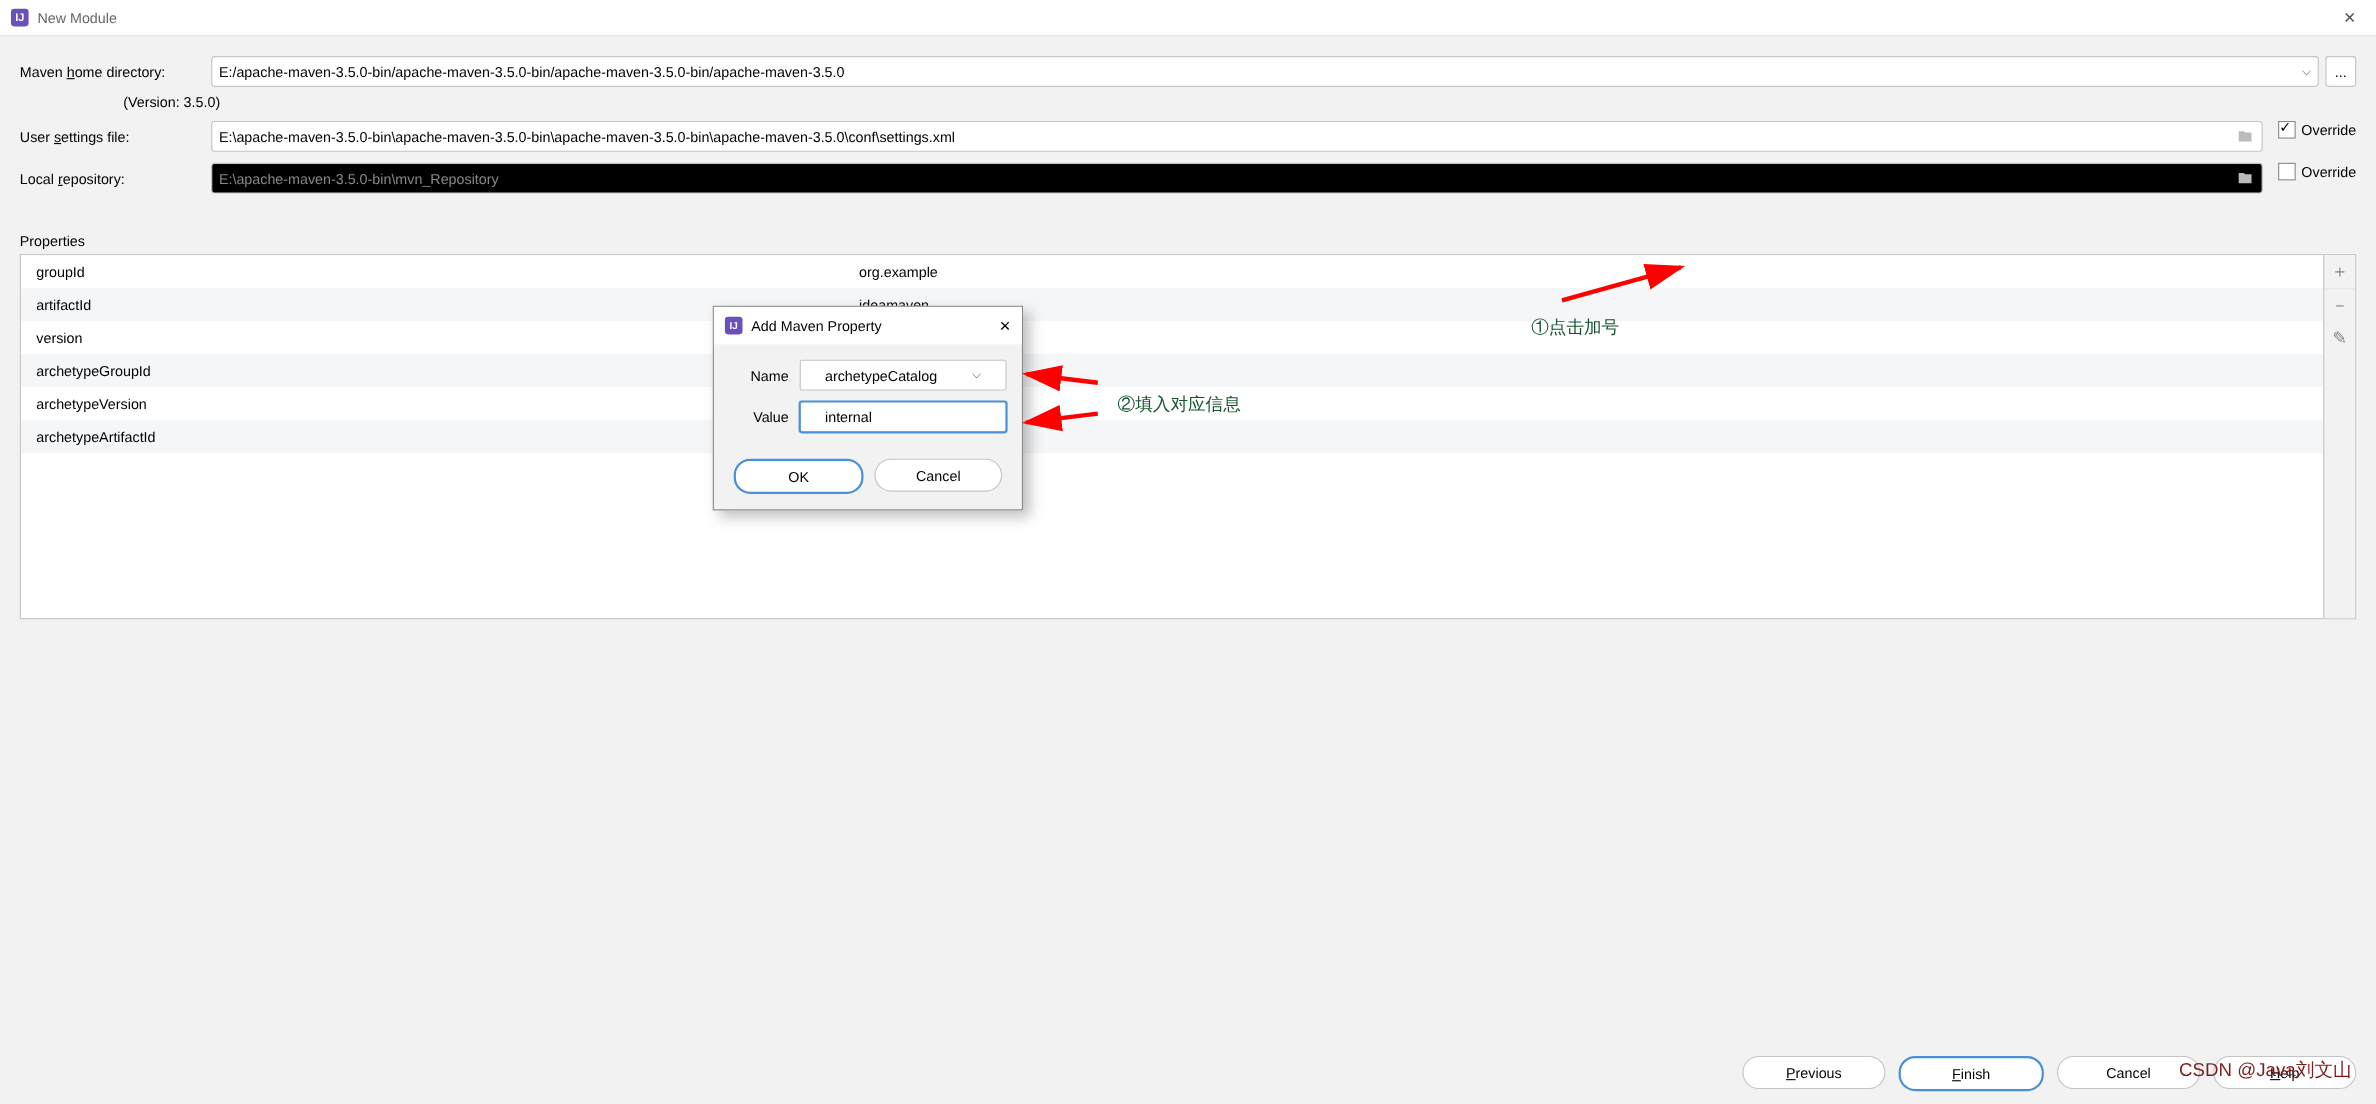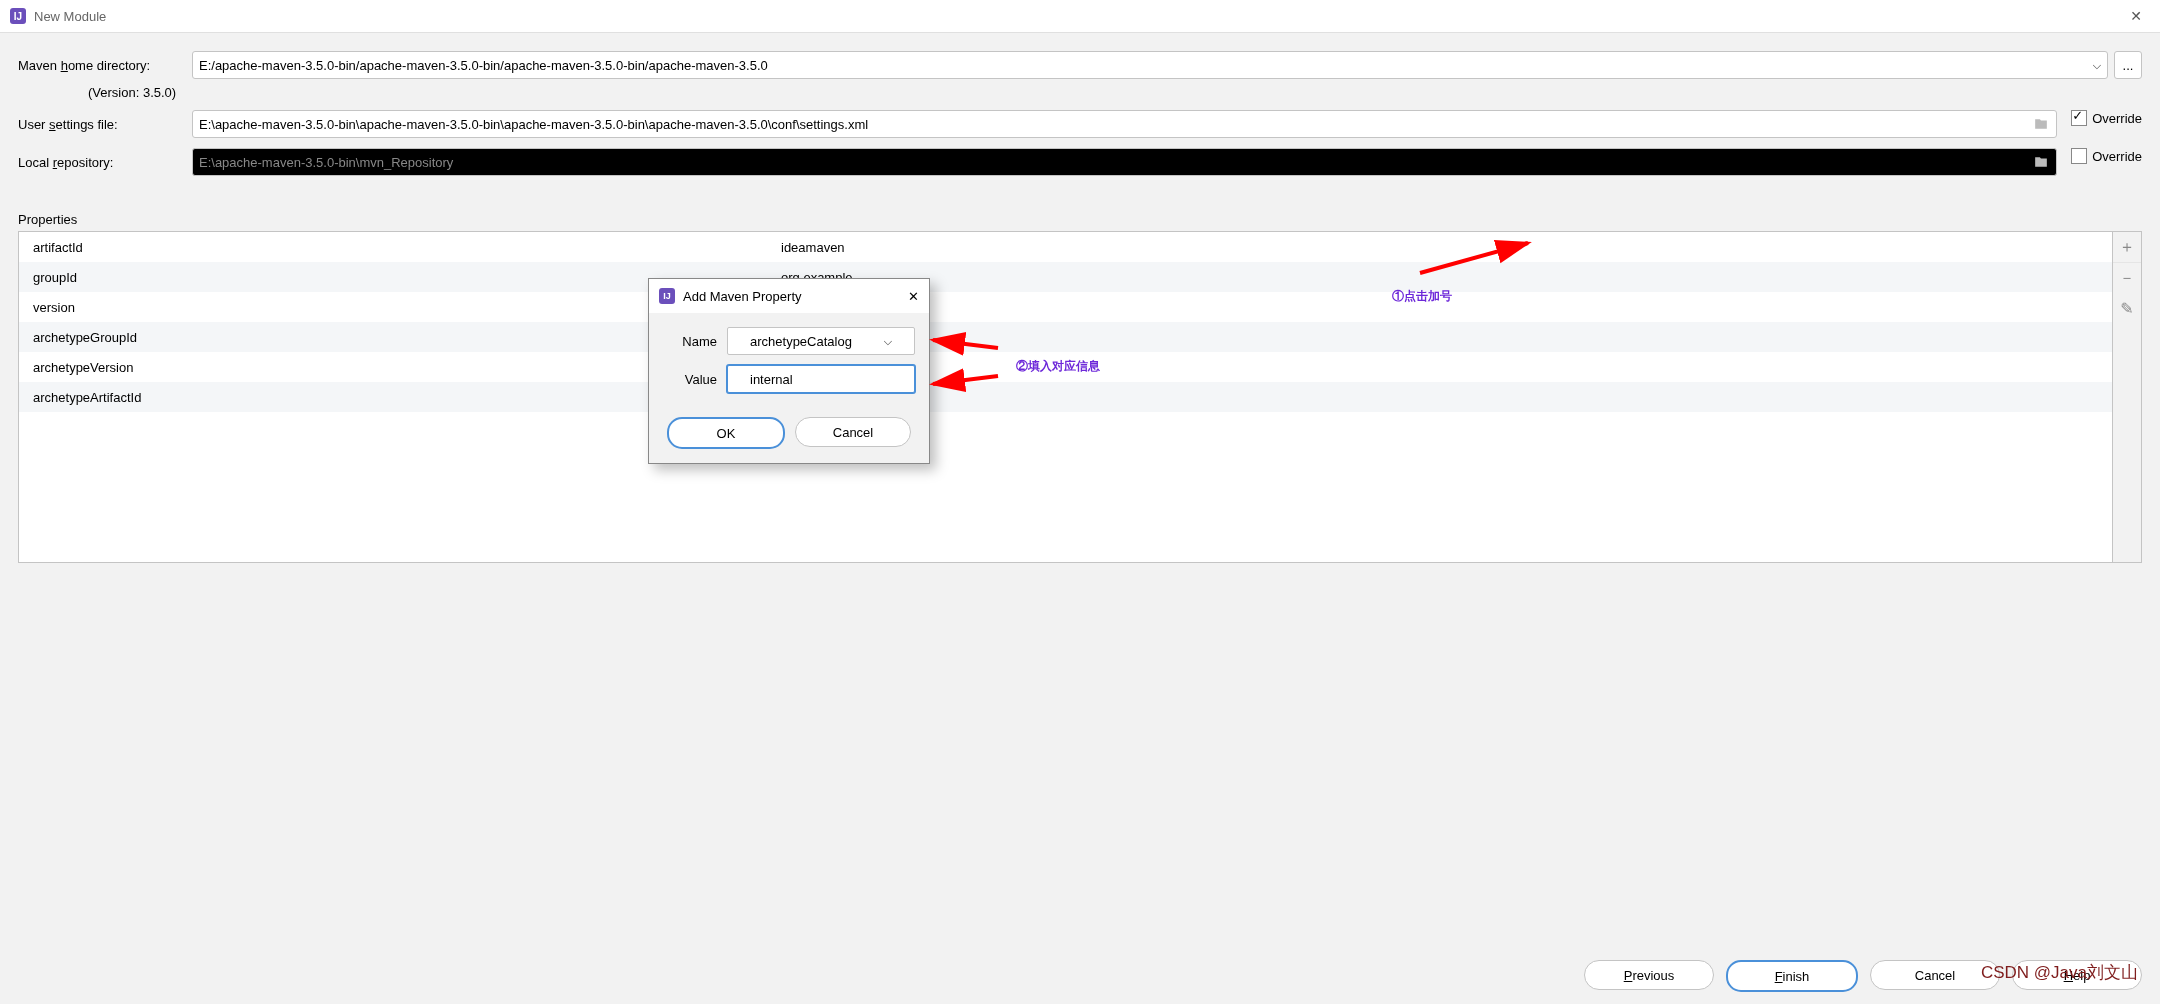--- a/index.html
+++ b/index.html
@@ -15,21 +15,21 @@
 .field{flex:1;display:flex;align-items:flex-start;gap:6px}
 .combo{flex:1;height:26px;background:#fff;border:1px solid #c4c4c4;border-radius:3px;display:flex;align-items:center;padding:0 6px;position:relative}
 .combo .caret{margin-left:auto;font-size:11px;color:#555}
 .browse{width:26px;height:26px;background:#fff;border:1px solid #c4c4c4;border-radius:3px;display:flex;align-items:center;justify-content:center;cursor:pointer}
 .textin{flex:1;height:26px;background:#fff;border:1px solid #c4c4c4;border-radius:3px;display:flex;align-items:center;padding:0 6px}
 .textin.disabled{background:#000000;color:#888}
 .foldericon{width:18px;height:14px;margin-left:auto;color:#bbb}
 .chk{width:14px;height:14px;border:1px solid #888;display:inline-block;margin-right:5px;background:#fff;position:relative}
 .chk.checked::after{content:"✓";position:absolute;top:-3px;left:0;font-size:13px}
 .override{display:flex;align-items:center;margin-left:8px;white-space:nowrap}
-.version-note{margin-left:70px;margin-top:-4px;margin-bottom:10px;color:#000}
+.version-note{margin-left:94px;margin-top:-4px;margin-bottom:10px;color:#000}
 .section-label{margin-top:36px;margin-bottom:4px}
 .props-outer{display:flex;border:1px solid #c4c4c4;background:#fff;height:330px}
 .props-table{flex:1;overflow:auto}
 .props-table .trow{display:flex;height:30px;align-items:center}
 .props-table .trow:nth-child(odd){background:#fff}
 .props-table .trow:nth-child(even){background:#f4f6f8}
 .props-table .c1{width:746px;padding-left:14px}
 .props-table .c2{flex:1;padding-left:2px}
 .side{width:28px;display:flex;flex-direction:column;align-items:center;background:#f2f2f2;border-left:1px solid #c4c4c4}
 .side .sb{height:30px;width:100%;display:flex;align-items:center;justify-content:center;color:#888;cursor:pointer;font-size:16px}
@@ -42,21 +42,21 @@
 .dialog .dtitle{display:flex;align-items:center;height:34px;padding:0 10px;background:#fff}
 .dialog .dicon{width:16px;height:16px;background:#6b4fbb;border-radius:3px;margin-right:8px;display:flex;align-items:center;justify-content:center;color:#fff;font-size:9px;font-weight:bold}
 .dialog .dclose{margin-left:auto;cursor:pointer;font-size:13px}
 .dialog .dbody{padding:14px 14px 8px 14px}
 .dialog .drow{display:flex;align-items:center;margin-bottom:10px}
 .dialog .dlabel{width:54px;text-align:right;padding-right:10px}
 .dialog .dinput{flex:1;height:26px;border:1px solid #c4c4c4;background:#fff;display:flex;align-items:center;padding:0 22px;border-radius:2px}
 .dialog .dinput.combo .caret{margin-left:auto;font-size:11px;color:#555}
 .dialog .dinput.focused{border:1px solid #4a90d9;box-shadow:0 0 0 1px #4a90d9}
 .dialog .dbtns{display:flex;justify-content:center;gap:10px;padding:6px 0 14px}
-.annot{position:absolute;color:#6d28d9;font-weight:bold;font-size:12px;z-index:20}
+.annot{position:absolute;color:#14532d;font-weight:normal;font-size:16px;z-index:20}
 .arrow1{position:absolute;z-index:20}
 .arrow1 svg{overflow:visible}
 .watermark{position:absolute;right:22px;bottom:20px;color:#7f1d1d;font-size:17px;z-index:0}
 </style>
 </head>
 <body>
 
 <div class="window">
   <div class="titlebar">
     <span class="appicon">IJ</span>
@@ -109,26 +109,26 @@
             <span class="chk"></span>
             <span>Override</span>
           </label>
       </div>
     </div>
 
     <div class="section-label">Properties</div>
     <div class="props-outer">
       <div class="props-table">
         <div class="trow">
+            <div class="c1">groupId</div>
+            <div class="c2">org.example</div>
+          </div>
+        <div class="trow">
             <div class="c1">artifactId</div>
             <div class="c2">ideamaven</div>
-          </div>
-        <div class="trow">
-            <div class="c1">groupId</div>
-            <div class="c2">org.example</div>
           </div>
         <div class="trow">
             <div class="c1">version</div>
             <div class="c2"></div>
           </div>
         <div class="trow">
             <div class="c1">archetypeGroupId</div>
             <div class="c2">archetypes</div>
           </div>
         <div class="trow">

